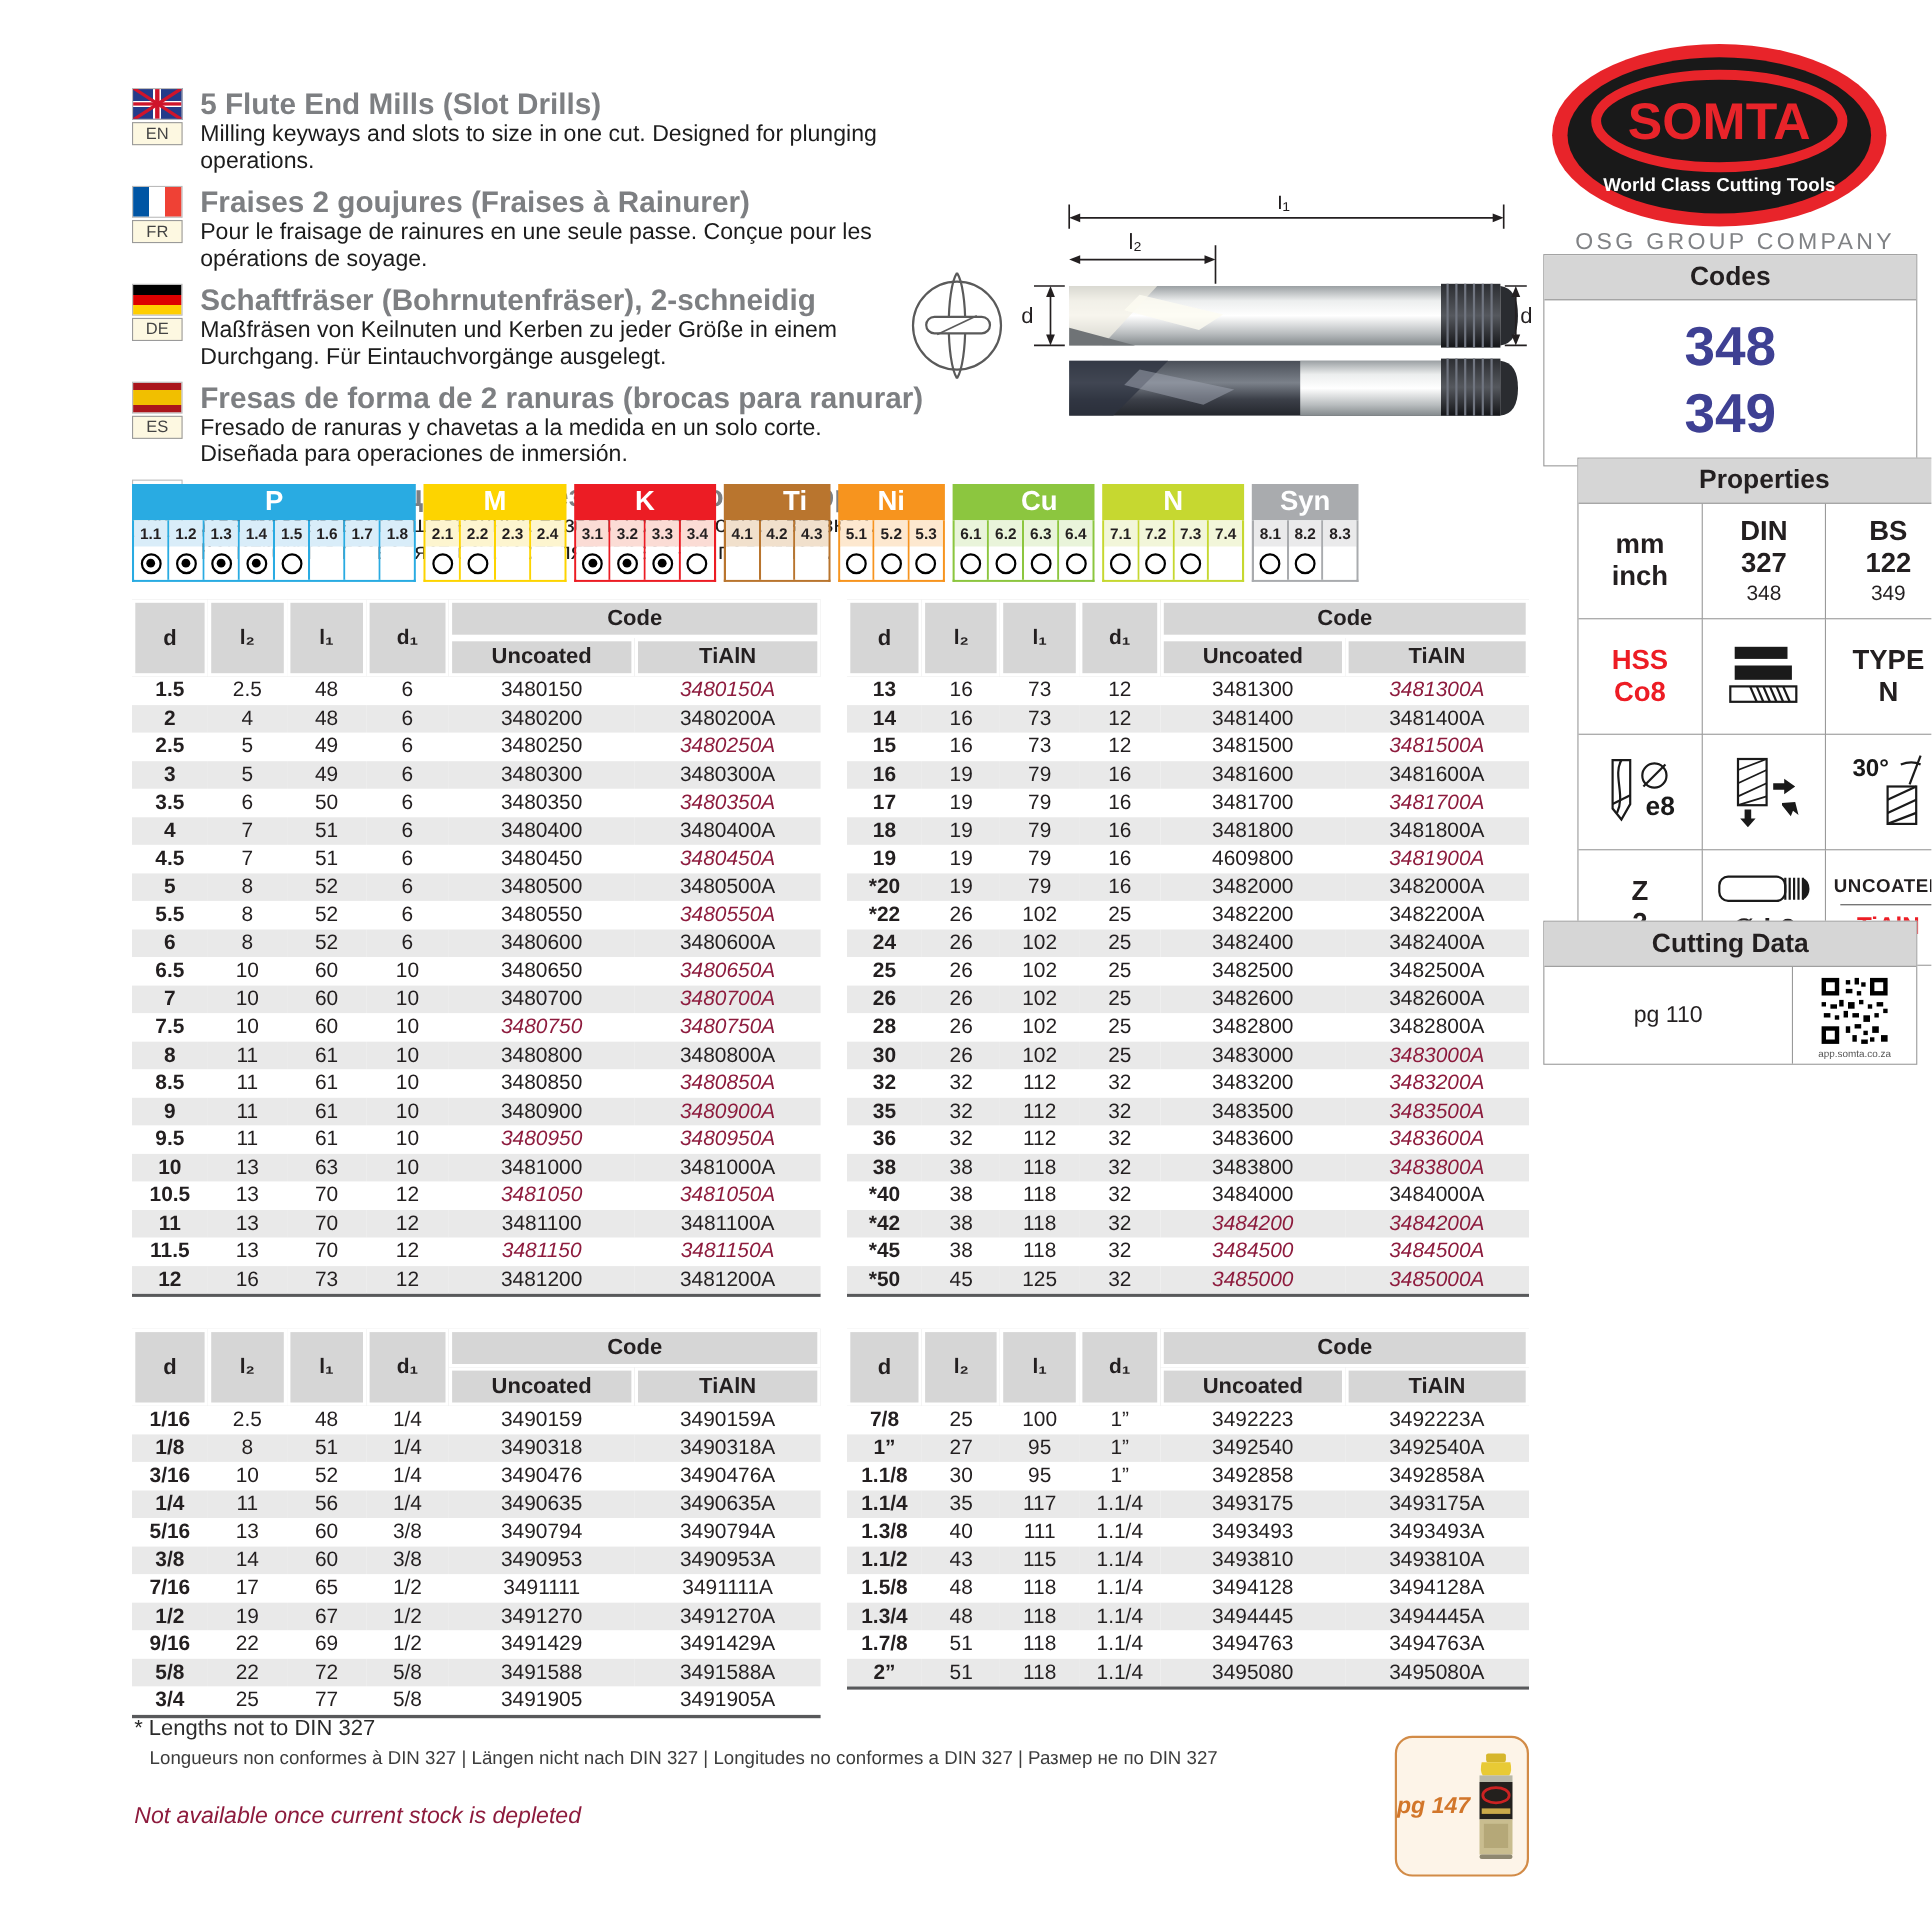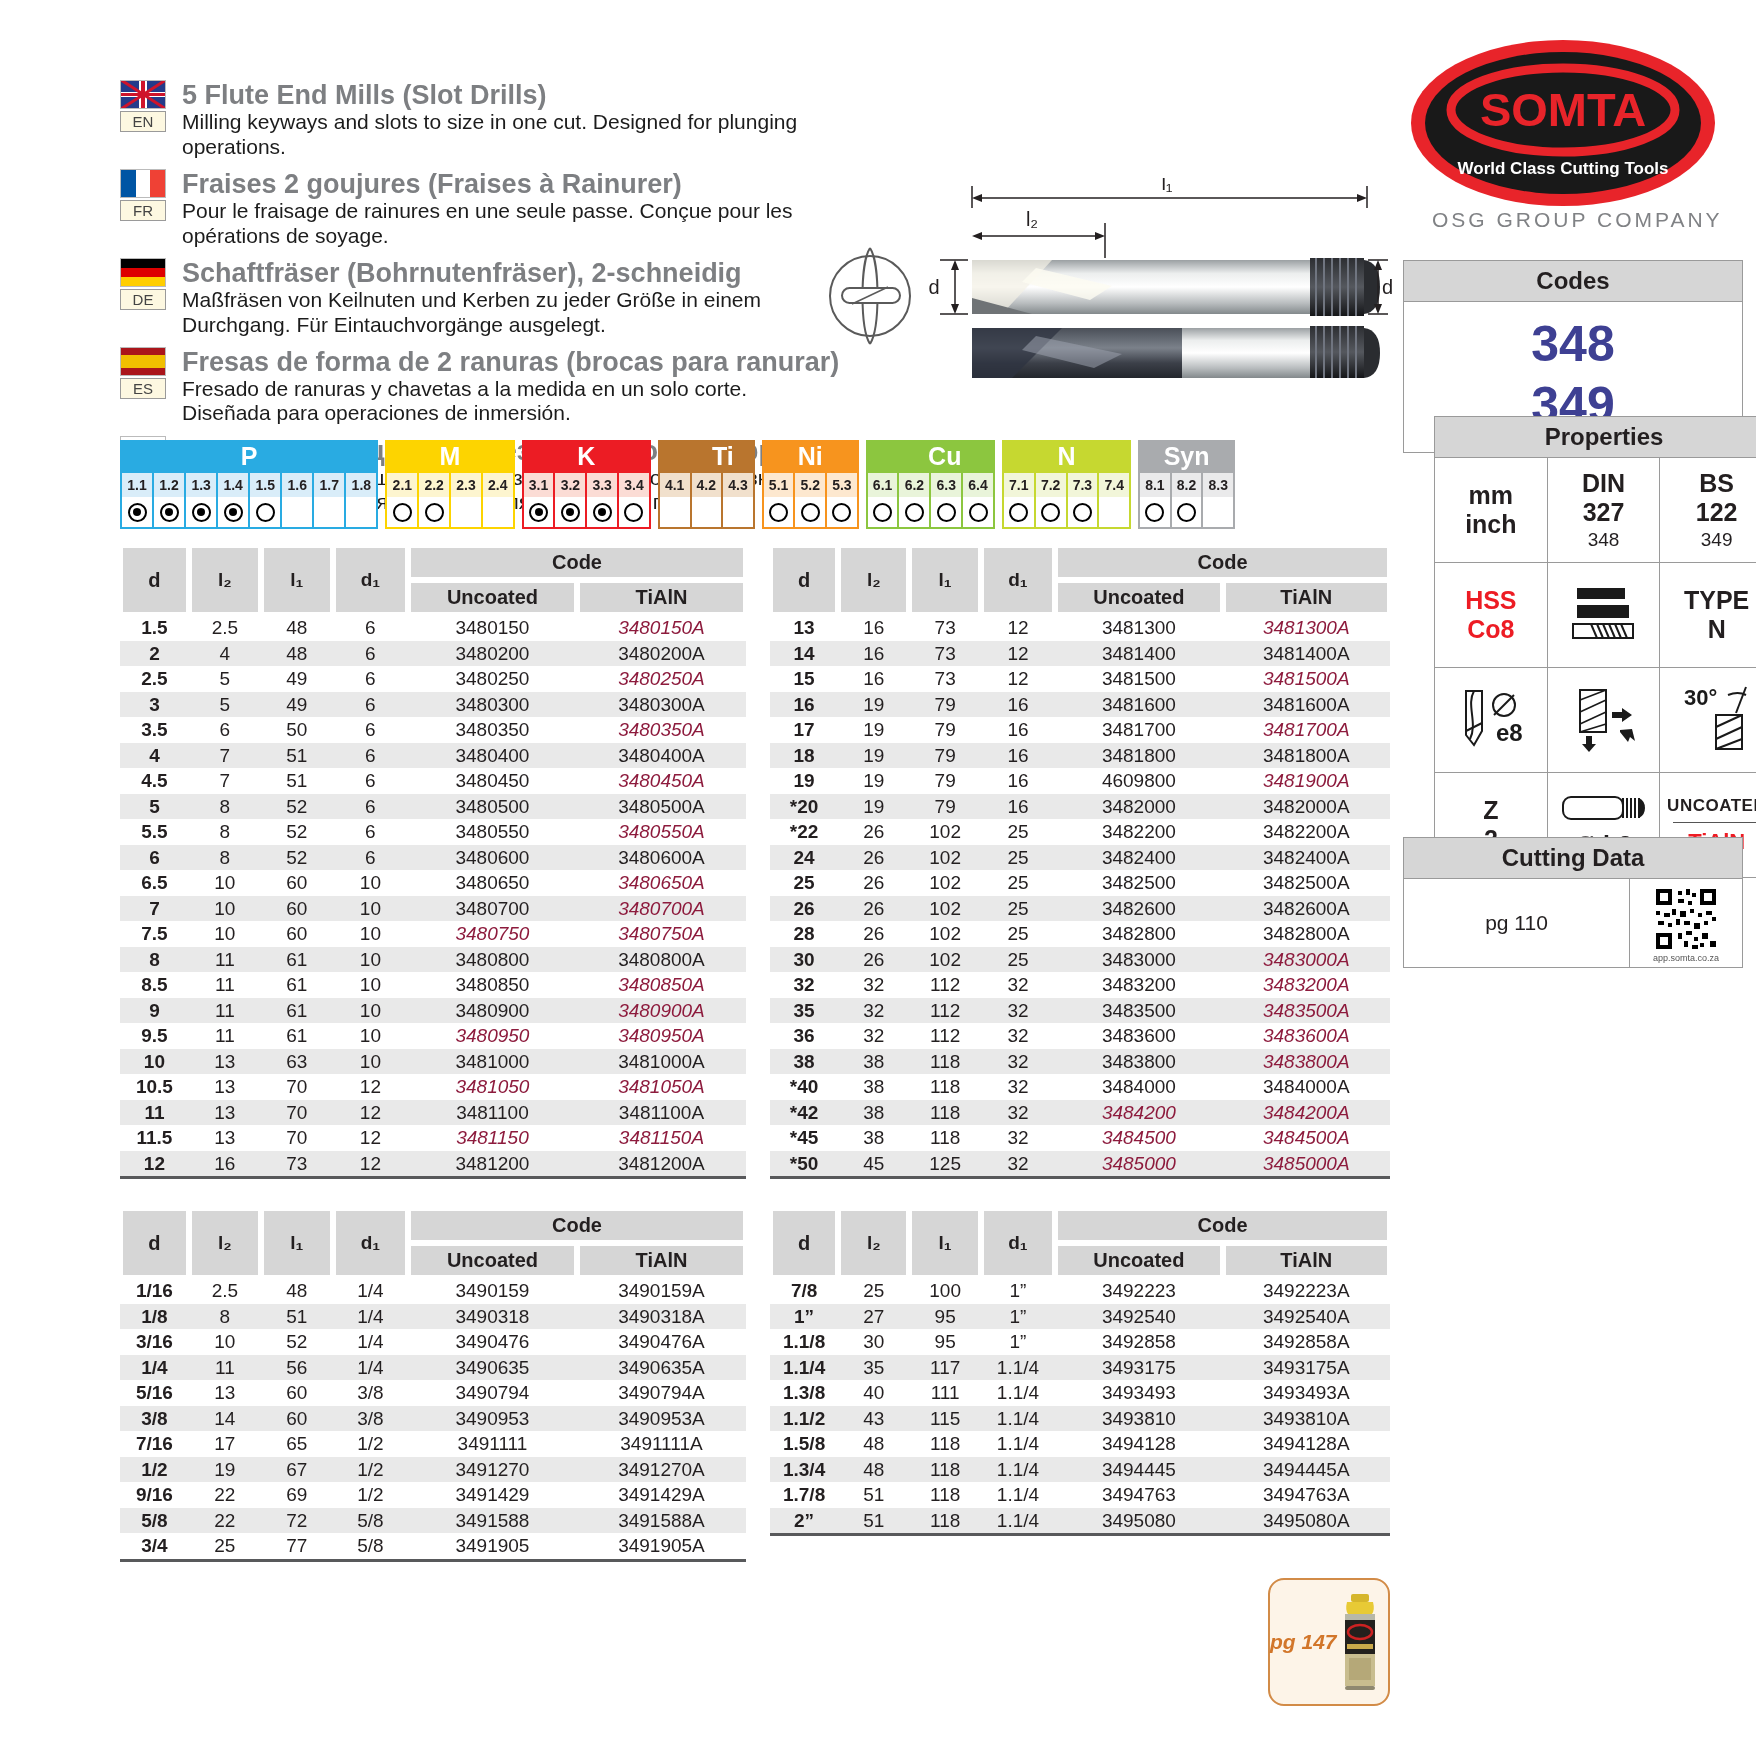--- a/index.html
+++ b/index.html
@@ -58,21 +58,21 @@
   table.dim tbody tr:nth-child(even){background:#e9e9e9;}
   table.dim td.dcol{font-weight:bold;}
   table.dim td.m{color:#8d1b3d;font-style:italic;}
 
   
   #logo{position:absolute;left:1408px;top:38px;}
   #osg-line{position:absolute;left:1432px;top:208px;font-size:21px;letter-spacing:3px;color:#808285;}
   .side-box{position:absolute;left:1403px;width:338px;border:1px solid #9a9a9a;background:#fff;}
   .side-head{background:#d6d6d6;border-bottom:1px solid #9a9a9a;text-align:center;font-weight:bold;
              font-size:24px;padding:6px 0;color:#231f20;}
-  #codes-box{top:260px;}
+  #codes-box{top:231px;}
   #codes-box .codes-body{padding:12px 0 16px;text-align:center;}
   .code-big{font-size:50px;font-weight:bold;color:#3e4093;line-height:1.22;}
   #props-box{top:416px;margin-left:31px;}
   .props-grid{display:grid;grid-template-columns:1fr 1fr 1fr;}
   .prop-cell{border-right:1px solid #9a9a9a;border-bottom:1px solid #9a9a9a;display:flex;flex-direction:column;
              align-items:center;justify-content:center;text-align:center;padding:8px 2px;min-height:88px;}
   .prop-cell:nth-child(3n){border-right:none;}
   .props-grid .last-row{border-bottom:none;}
   .p-big{font-size:25px;font-weight:bold;line-height:1.15;}
   .p-sub{font-size:19px;margin-top:2px;}
@@ -1290,20 +1290,25 @@
               <rect x="30" y="54" width="4" height="6"></rect>
             <rect x="38" y="58" width="6" height="4"></rect>
               <rect x="46" y="56" width="4" height="4"></rect>
           </g>
         </svg>
         <div class="qr-cap">app.somta.co.za</div>
       </div>
     </div>
   </div>
 
+  <div id="footnotes">
+    <div class="fn-star">* Lengths not to DIN 327</div>
+    <div class="fn-langs">Longueurs non conformes à DIN 327 | Längen nicht nach DIN 327 | Longitudes no conformes a DIN 327 | Размер не по DIN 327</div>
+    <div class="fn-maroon">Not available once current stock is depleted</div>
+  </div>
 
   <div id="pg147-box">
     <span class="pg147-label">pg 147</span>
     <svg width="42" height="100" viewBox="0 0 42 100">
       <rect x="12" y="2" width="18" height="8" rx="2" fill="#d6b62c"></rect>
       <path d="M8 10 h26 q2 8 -1 12 h-24 q-3 -4 -1 -12 z" fill="#e8ca35"></path>
       <rect x="6" y="22" width="30" height="6" fill="#b8b8a8"></rect>
       <rect x="6" y="28" width="30" height="34" fill="#23201d"></rect>
       <ellipse cx="21" cy="40" rx="12" ry="7" fill="none" stroke="#c22" stroke-width="2.5"></ellipse>
       <rect x="8" y="52" width="26" height="5" fill="#caa84a"></rect>

